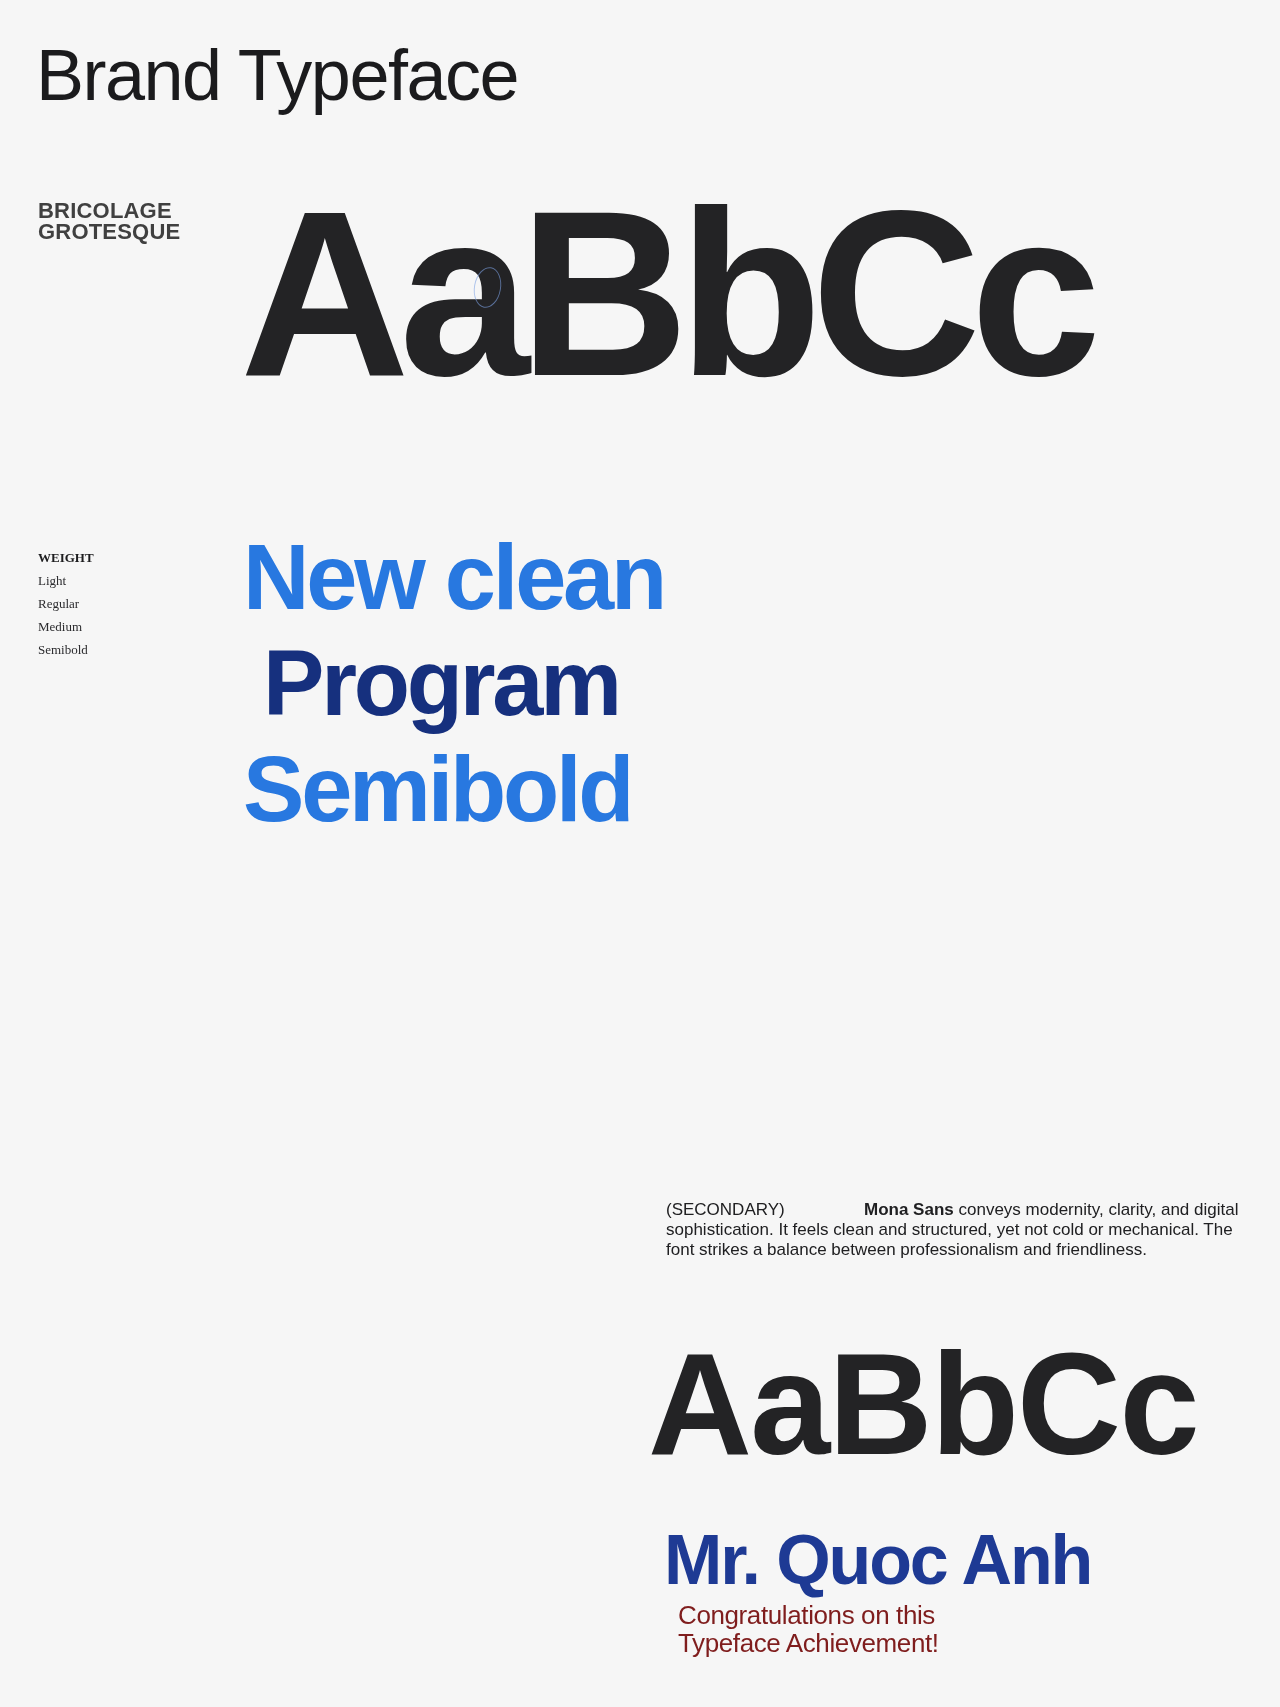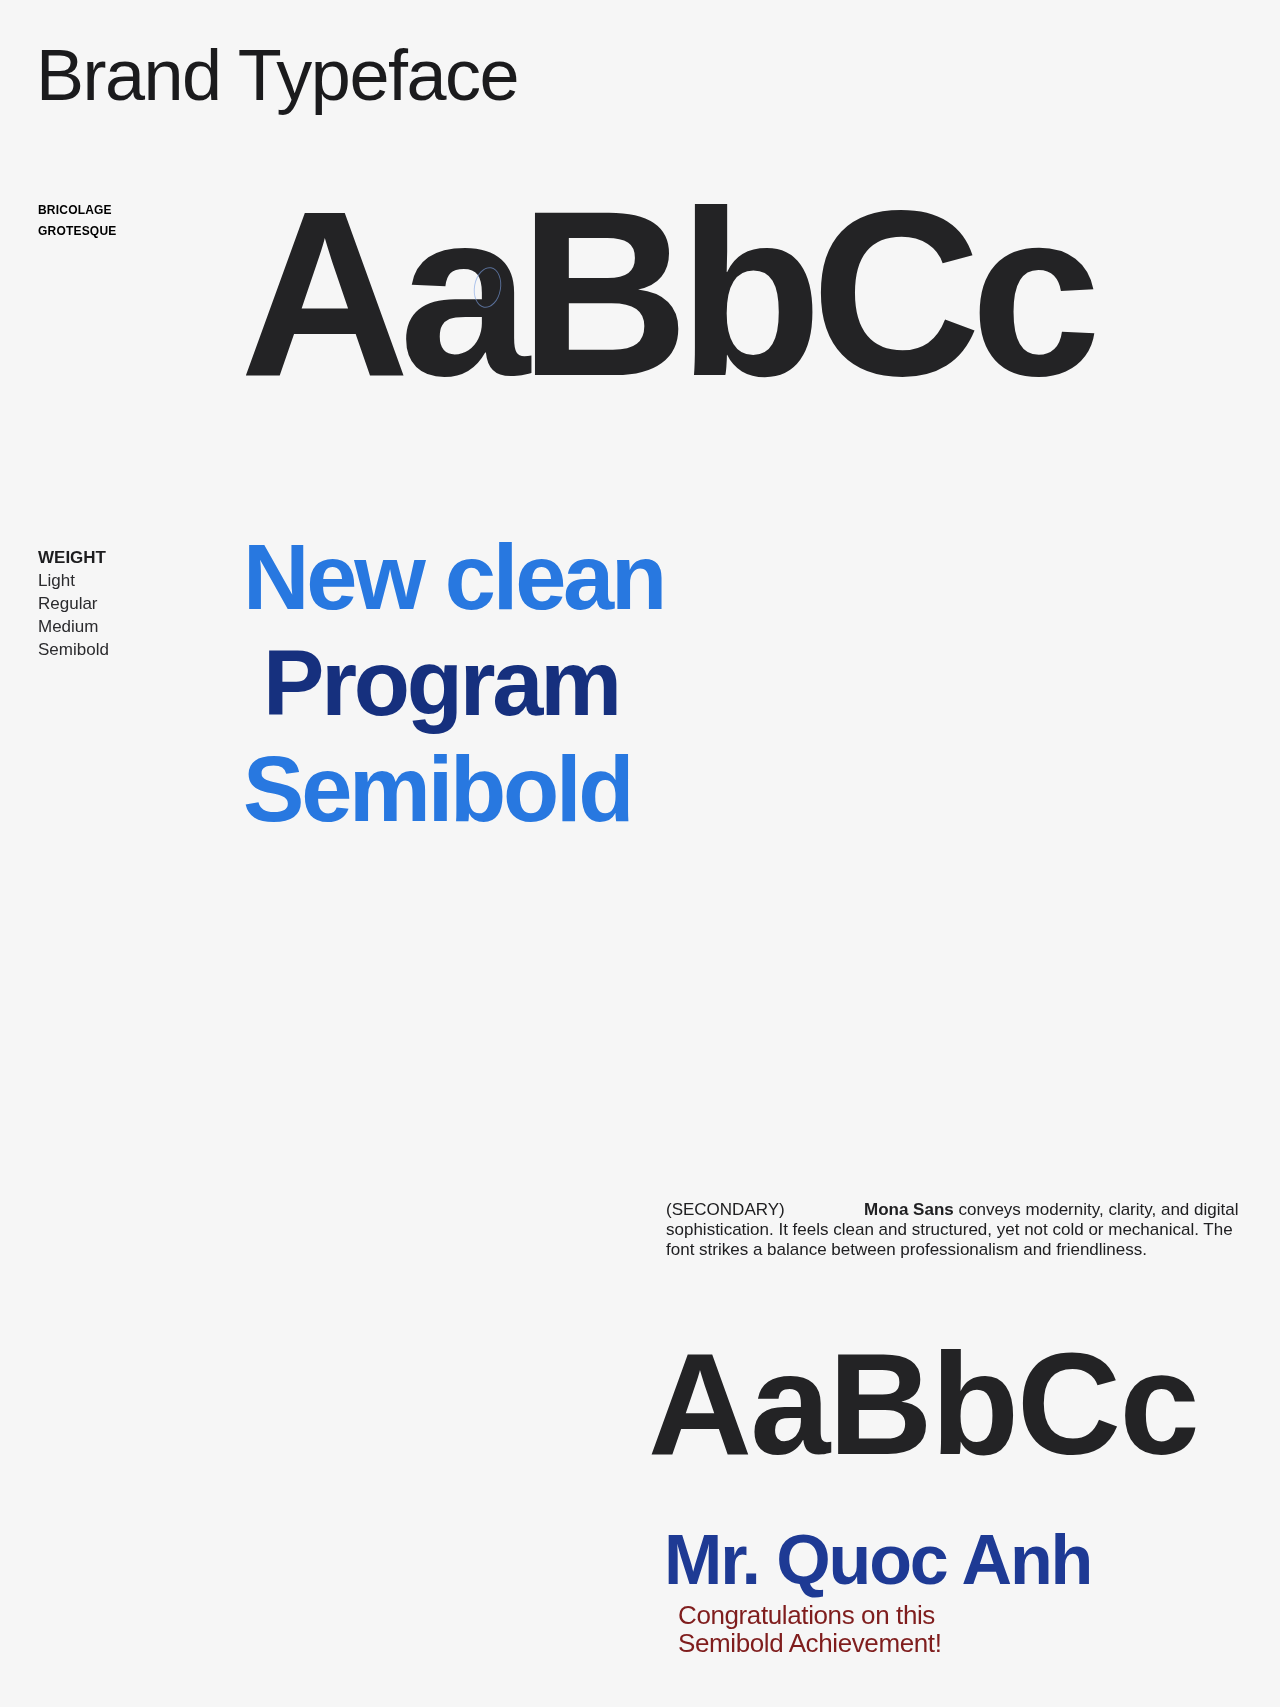--- a/index.html
+++ b/index.html
@@ -24,32 +24,33 @@
     font-weight: 400;
     letter-spacing: -1.5px;
     color: #1b1b1d;
   }
 
   
   .family-label {
     position: absolute;
     left: 38px; top: 200px;
     width: 128px;
-    font-size: 12px;
+    font-size: 22px;
     font-weight: 700;
     line-height: 21px;
     letter-spacing: 0.2px;
-    color: #000000;
+    color: #404040;
   }
   .weights {
     position: absolute;
     left: 38px; top: 546px;
-    font-size: 17px;
+    font-size: 13px;
     line-height: 23px;
     color: #2b2b2e;
+    font-family: Liberation Serif, serif;
   }
   .weights .weights-label {
     font-weight: 700;
     color: #1d1d1f;
   }
 
   
   .specimen-primary {
     position: absolute;
     left: 240px; top: 176px;
@@ -158,16 +159,16 @@
   </div>
 
   <p class="secondary-desc"><span class="sec-label">(SECONDARY)</span><strong>Mona Sans</strong><span> conveys modernity, clarity, and digital sophistication. It feels clean and structured, yet not cold or mechanical. The font strikes a balance between professionalism and friendliness.</span></p>
 
   <div class="specimen-secondary">AaBbCc</div>
 
   <div class="dedication-name">Mr. Quoc Anh</div>
 
   <div class="dedication-message">
     <div>Congratulations on this</div>
-    <div>Semibold Achievement!</div>
+    <div>Typeface Achievement!</div>
   </div>
 
 </div>
 
 </body></html>

